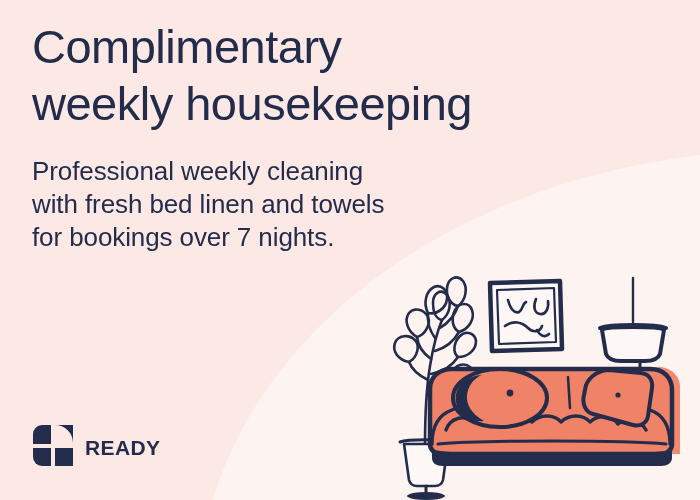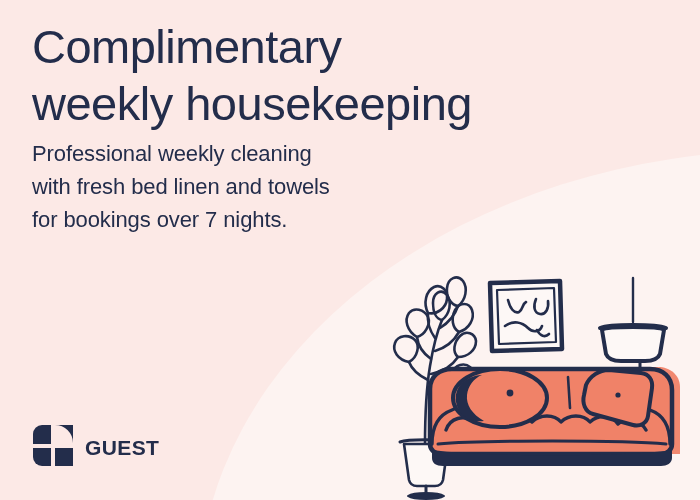--- a/index.html
+++ b/index.html
@@ -35,23 +35,23 @@
   .headline {
     margin: 0;
     color: #232d4b;
     font-size: 47px;
     line-height: 57px;
     font-weight: 400;
     letter-spacing: -0.5px;
     white-space: pre-line;
   }
   .subcopy {
-    margin: 5px 0 0 0;
+    margin: 23px 0 0 0;
     color: #232d4b;
-    font-size: 22px;
+    font-size: 26px;
     line-height: 33px;
     font-weight: 400;
     letter-spacing: -0.1px;
     white-space: pre-line;
   }
   .logo {
     position: absolute;
     left: 32px;
     top: 424px;
     display: flex;
@@ -95,21 +95,21 @@
         <path d="M19 1 H10 A9 9 0 0 0 1 10 V20 H19 Z" fill="#232d4b"></path>
 
         <path d="M41 1 H23 A18 18 0 0 1 41 19 Z" fill="#232d4b"></path>
 
         <path d="M1 24 H19 V42 H10 A9 9 0 0 1 1 33 Z" fill="#232d4b"></path>
 
         <rect x="23" y="24" width="18" height="18" fill="#232d4b"></rect>
       </svg>
     </span>
     <span class="logo-wordmark">
-      <span style="display:block">GUEST</span>
+      <span style="display:block">READY</span>
     </span>
   </div>
 
   <div class="illustration">
     <svg width="310" height="242" viewBox="0 0 310 242" aria-hidden="true">
       <g fill="none" stroke="#232d4b" stroke-linecap="round" stroke-linejoin="round">
 
         <g stroke-width="2.6">
 
           <path d="M35 187 C35 160 36 132 40 108 C43 90 47 74 52 62" fill="none"></path>

